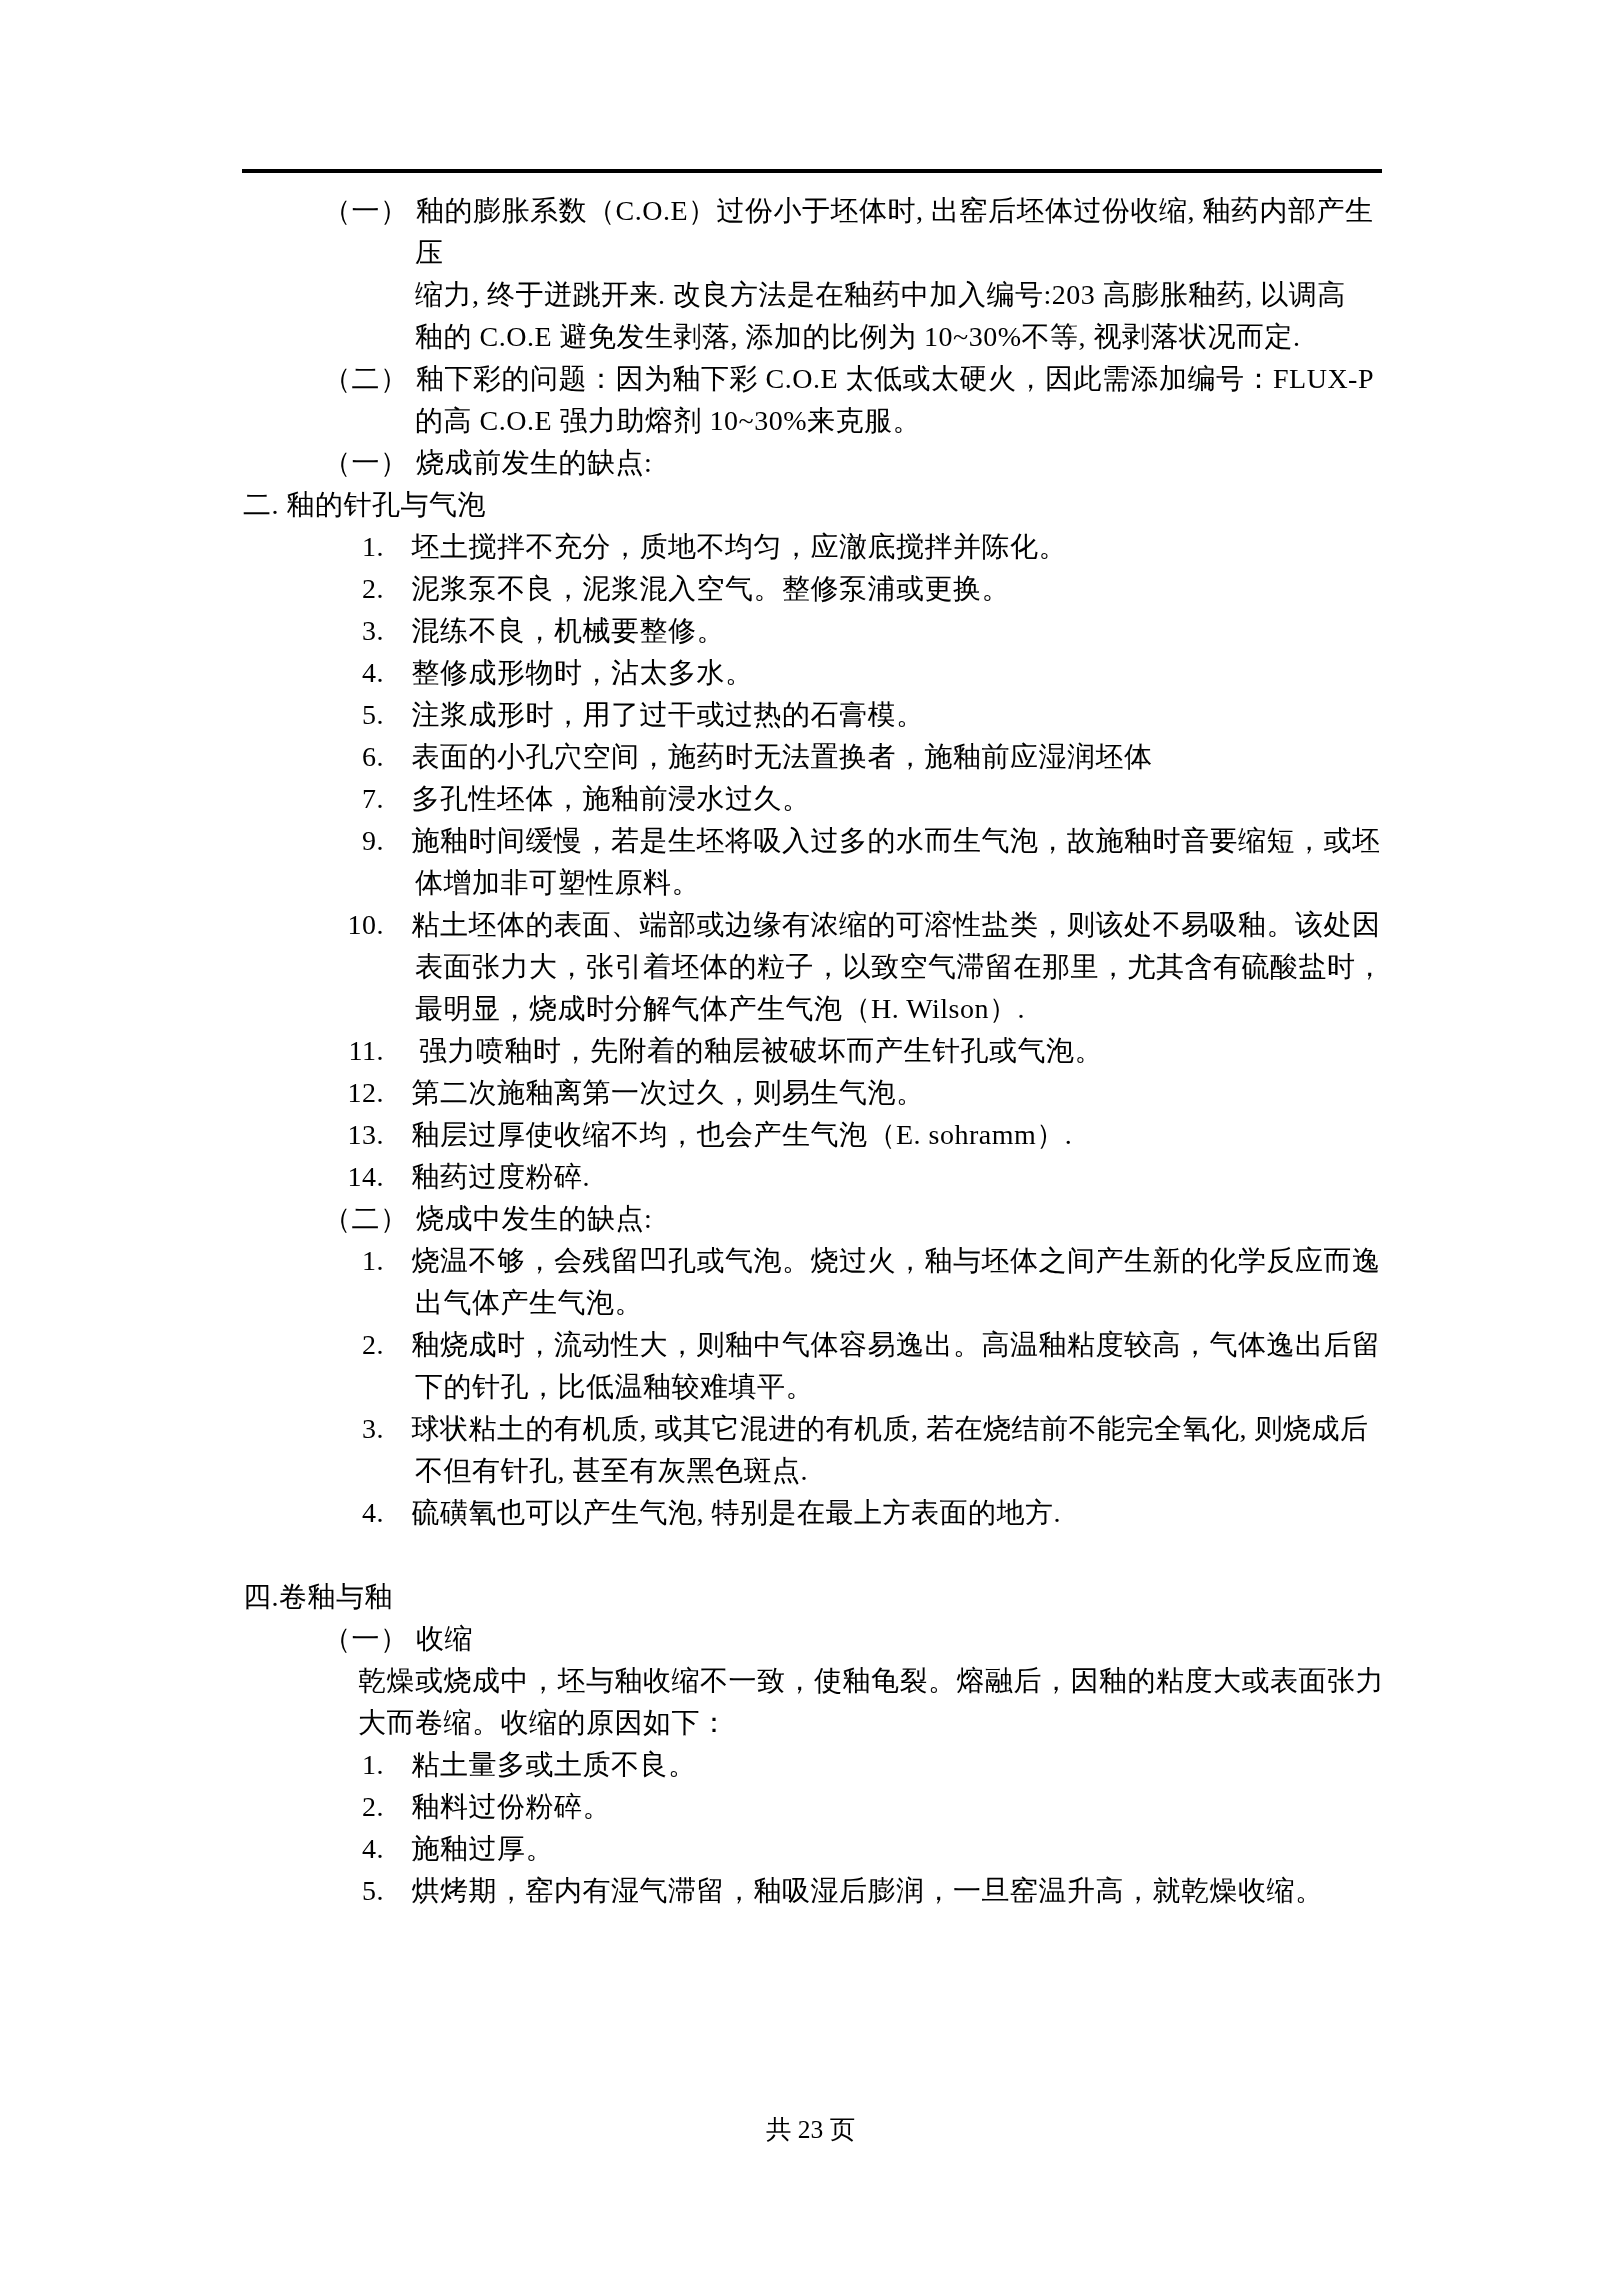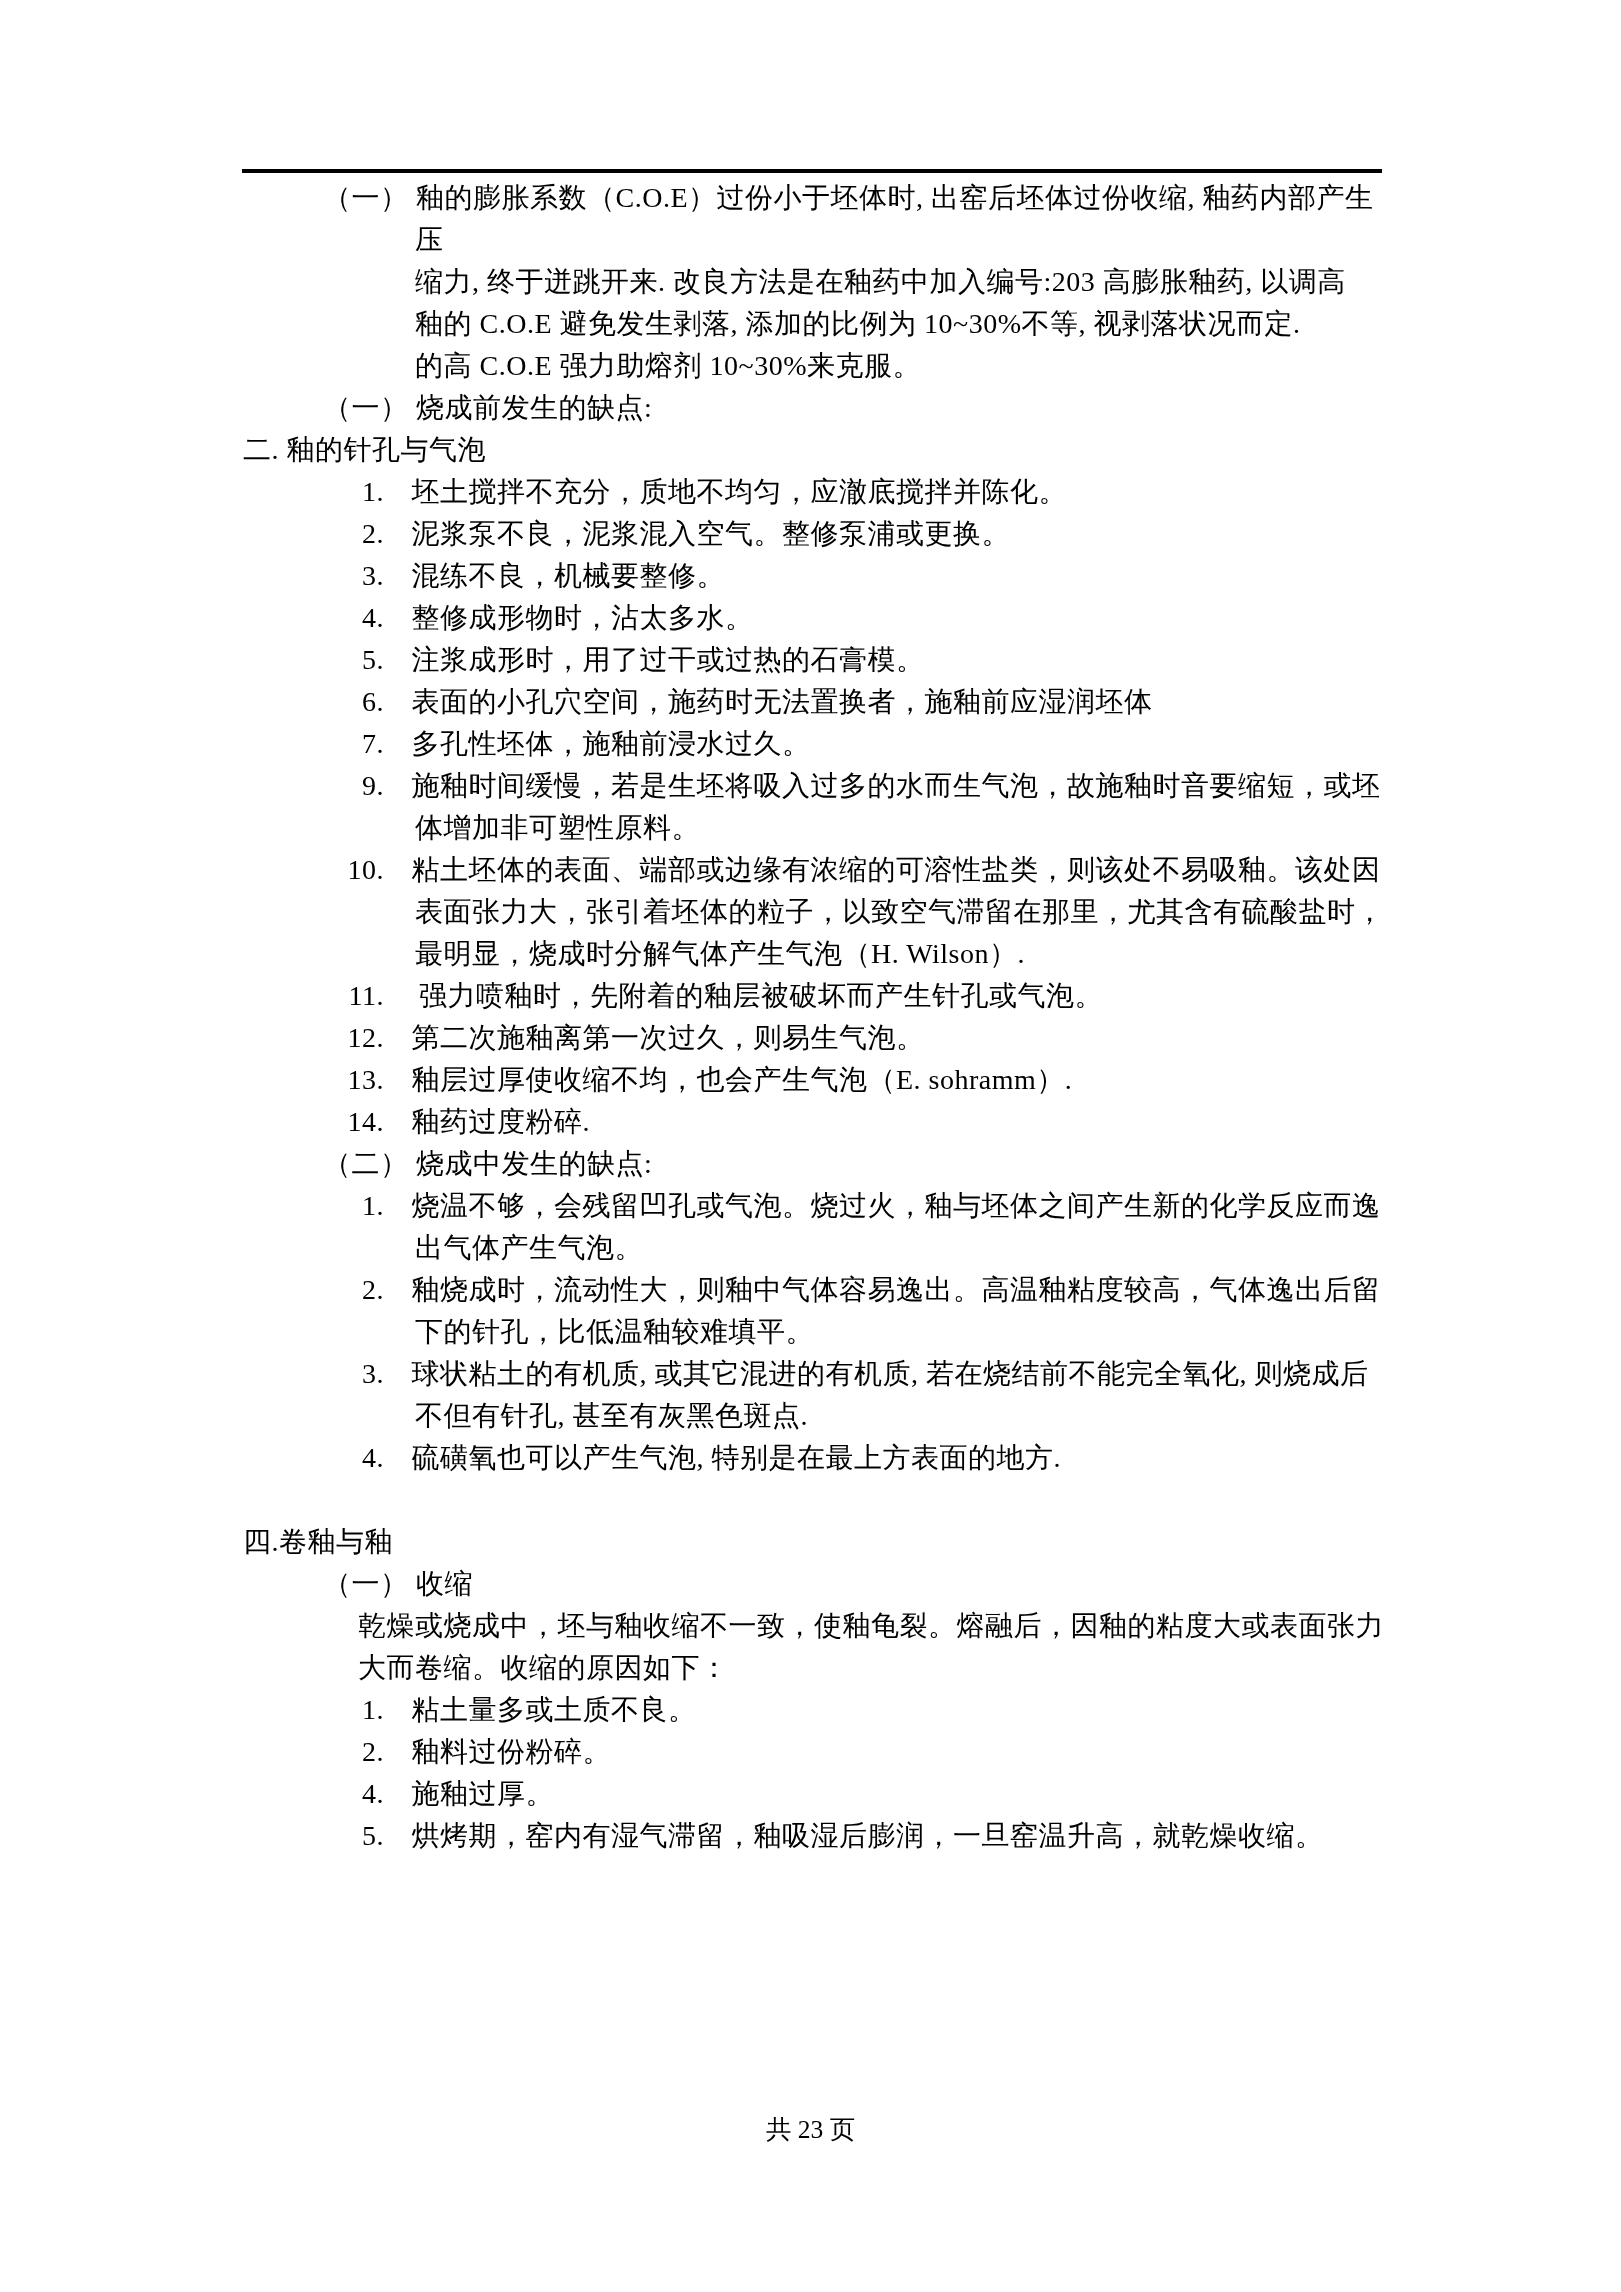--- a/index.html
+++ b/index.html
@@ -16,21 +16,21 @@
     position: absolute;
     left: 242px;
     top: 169px;
     width: 1140px;
     height: 3.9px;
     background: #000000;
   }
   .content {
     position: absolute;
     left: 0;
-    top: 177px;
+    top: 190px;
     width: 1614px;
   }
   .line {
     height: 42px;
     line-height: 42px;
     font-size: 28px;
     white-space: pre;
     letter-spacing: 0.5px;
   }
   .line.section { padding-left: 243px; }
@@ -63,20 +63,21 @@
 </head>
 <body>
 
 <div class="page">
   <div class="header-rule"></div>
   <div class="content" id="content">
       <div class="line sub"><span class="marker">（一）</span><span>釉的膨胀系数（C.O.E）过份小于坯体时, 出窑后坯体过份收缩, 釉药内部产生</span></div>
       <div class="line cont">压</div>
       <div class="line cont">缩力, 终于迸跳开来. 改良方法是在釉药中加入编号:203 高膨胀釉药, 以调高</div>
       <div class="line cont">釉的 C.O.E 避免发生剥落, 添加的比例为 10~30%不等, 视剥落状况而定.</div>
+      <div class="line sub"><span class="marker">（二）</span><span>釉下彩的问题：因为釉下彩 C.O.E 太低或太硬火，因此需添加编号：FLUX-P</span></div>
       <div class="line cont">的高 C.O.E 强力助熔剂 10~30%来克服。</div>
       <div class="line sub"><span class="marker">（一）</span><span>烧成前发生的缺点:</span></div>
       <div class="line section">二. 釉的针孔与气泡</div>
       <div class="line num"><span class="marker">1.</span><span>坯土搅拌不充分，质地不均匀，应澈底搅拌并陈化。</span></div>
       <div class="line num"><span class="marker">2.</span><span>泥浆泵不良，泥浆混入空气。整修泵浦或更换。</span></div>
       <div class="line num"><span class="marker">3.</span><span>混练不良，机械要整修。</span></div>
       <div class="line num"><span class="marker">4.</span><span>整修成形物时，沾太多水。</span></div>
       <div class="line num"><span class="marker">5.</span><span>注浆成形时，用了过干或过热的石膏模。</span></div>
       <div class="line num"><span class="marker">6.</span><span>表面的小孔穴空间，施药时无法置换者，施釉前应湿润坯体</span></div>
       <div class="line num"><span class="marker">7.</span><span>多孔性坯体，施釉前浸水过久。</span></div>

